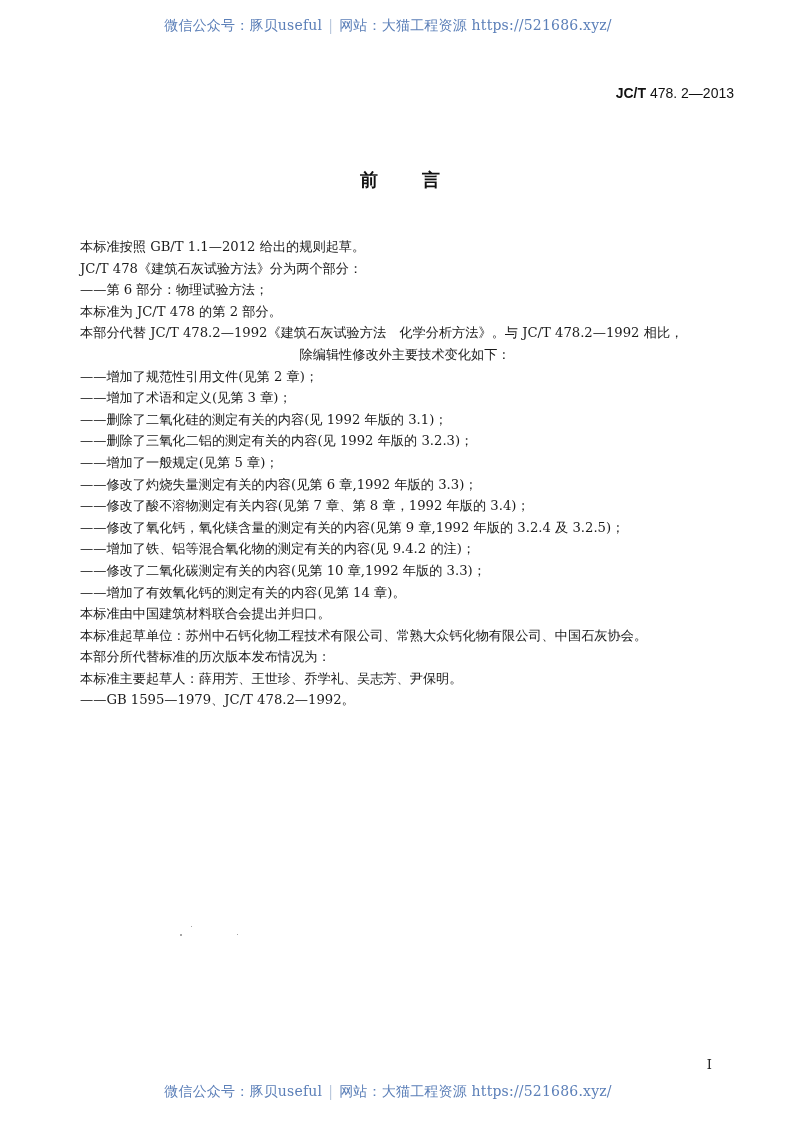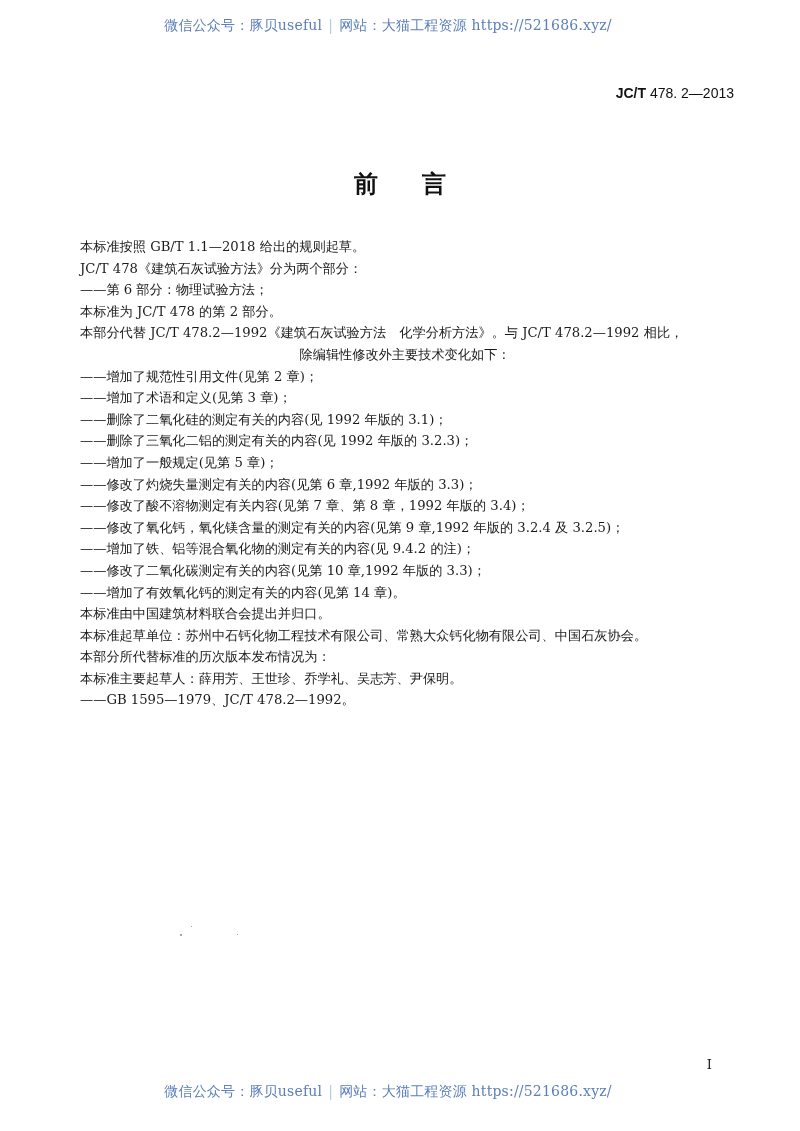--- a/index.html
+++ b/index.html
@@ -7,21 +7,21 @@
          font-family: "DejaVu Serif", "Liberation Serif", serif; color: #1a1a1a; }
   .watermark { position: absolute; left: 0; width: 776px; text-align: center;
                font-size: 14px; color: #5b7fb8; letter-spacing: 0.2px; white-space: nowrap; }
   .watermark .sep { color: #b8c6dc; margin: 0 6px; }
   .wm-top { top: 17px; }
   .wm-bottom { top: 1083px; }
   .std-code { position: absolute; right: 66px; top: 85px; font-family: "Liberation Sans", sans-serif;
               font-size: 14px; color: #111; }
   .std-code .bold { font-weight: bold; }
   .title { position: absolute; left: 0; width: 800px; top: 168px; text-align: center;
-           font-family: "DejaVu Sans", sans-serif; font-size: 24px; font-weight: bold; color: #111;
+           font-family: "DejaVu Sans", sans-serif; font-size: 18px; font-weight: bold; color: #111;
            letter-spacing: 44px; text-indent: 44px; }
   .content { position: absolute; left: 80px; top: 236px; width: 670px; font-size: 13.2px;
              line-height: 21.6px; }
   .para { margin: 0; white-space: nowrap; }
   .para.cont { margin-left: -20px; text-align: center; }
   .page-num { position: absolute; right: 88px; top: 1057px; font-size: 13px; color: #222; }
   .speck { position: absolute; width: 2px; height: 2px; background: #888; border-radius: 1px; }
 </style>
 </head>
 <body>
@@ -30,21 +30,21 @@
   <span>微信公众号：豚贝useful</span><span class="sep">|</span><span>网站：大猫工程资源 https://521686.xyz/</span>
 </div>
 
 <div class="std-code">
   <span class="bold">JC/T</span><span> 478. 2—2013</span>
 </div>
 
 <div class="title">前言</div>
 
 <div class="content">
-  <p class="para">本标准按照 GB/T 1.1—2018 给出的规则起草。</p>
+  <p class="para">本标准按照 GB/T 1.1—2012 给出的规则起草。</p>
   <p class="para">JC/T 478《建筑石灰试验方法》分为两个部分：</p>
   <p class="para">——第 6 部分：物理试验方法；</p>
   <p class="para">本标准为 JC/T 478 的第 2 部分。</p>
   <p class="para">本部分代替 JC/T 478.2—1992《建筑石灰试验方法　化学分析方法》。与 JC/T 478.2—1992 相比，</p>
   <p class="para cont">除编辑性修改外主要技术变化如下：</p>
   <p class="para">——增加了规范性引用文件(见第 2 章)；</p>
   <p class="para">——增加了术语和定义(见第 3 章)；</p>
   <p class="para">——删除了二氧化硅的测定有关的内容(见 1992 年版的 3.1)；</p>
   <p class="para">——删除了三氧化二铝的测定有关的内容(见 1992 年版的 3.2.3)；</p>
   <p class="para">——增加了一般规定(见第 5 章)；</p>

